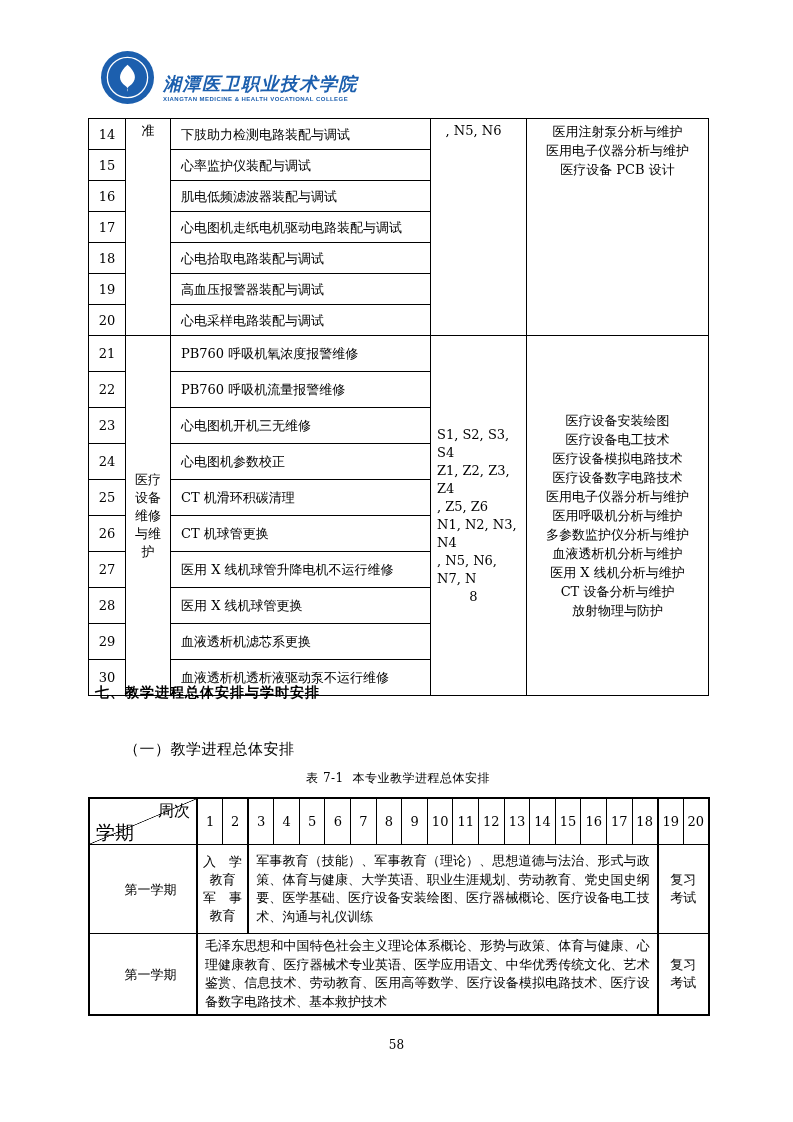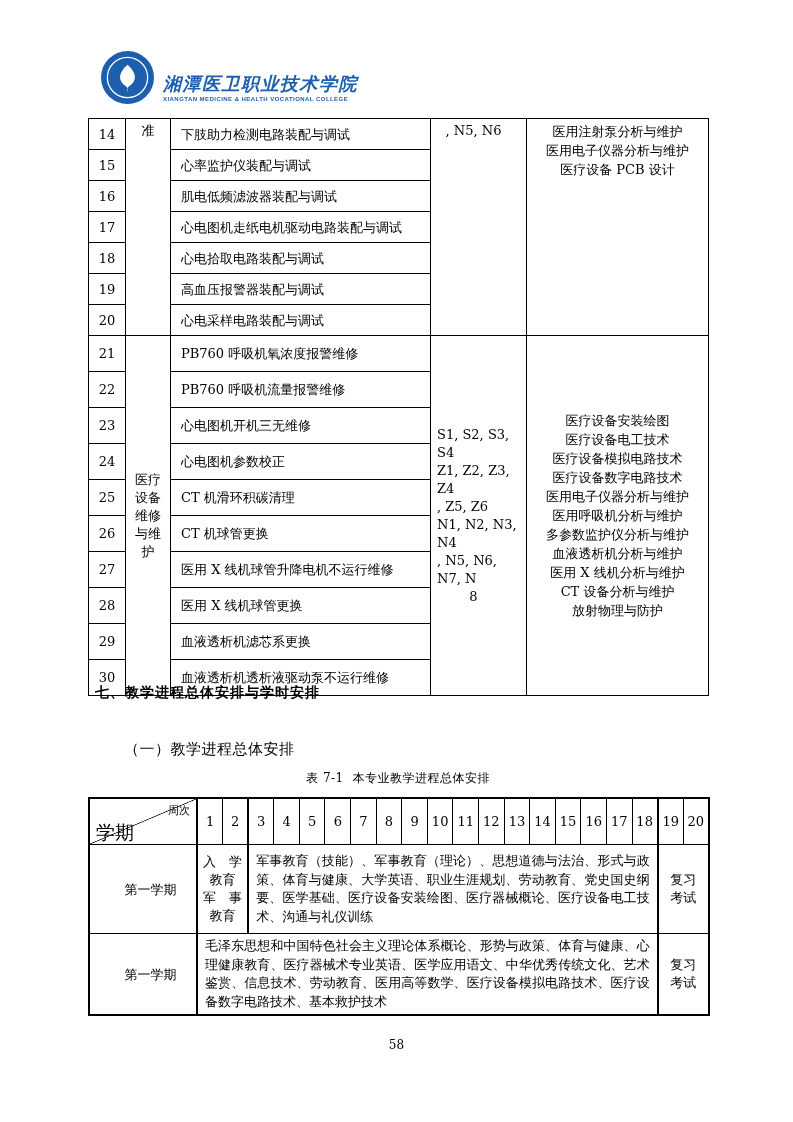--- a/index.html
+++ b/index.html
@@ -37,21 +37,21 @@
   .tbl-title{position:absolute;left:88px;top:770px;width:620px;text-align:center;font-size:12px;letter-spacing:0.5px;white-space:pre;}
   
   .schedule{position:absolute;left:88px;top:797px;width:620px;border:2px solid #000;}
   .schedule td{text-align:center;}
   .schedule tr.hdr td{height:43px;}
   .schedule td.corner{
     position:relative;padding:0;
     background:linear-gradient(to bottom right,transparent calc(50% - 0.7px),#000 50%,transparent calc(50% + 0.7px));
     border-right-width:2px;
   }
-  .schedule td.corner .tr{position:absolute;top:3px;right:6px;font-size:11px;}
+  .schedule td.corner .tr{position:absolute;top:3px;right:6px;font-size:16px;}
   .schedule td.corner .bl{position:absolute;bottom:3px;left:6px;font-size:19px;}
   .schedule td.semester{border-right-width:2px;padding-left:16px;}
   .schedule td.bL2{border-left-width:2px;}
   .schedule tr.r1 td{height:82px;}
   .schedule tr.r2 td{height:72px;}
   .schedule td.coursecell{text-align:justify;text-justify:inter-ideograph;padding:3px 7px;line-height:18.5px;vertical-align:middle;}
   .schedule .lin{line-height:18px;}
   
   .pagenum{position:absolute;left:0;top:1038px;width:100%;text-align:center;font-size:12px;}
 </style>

